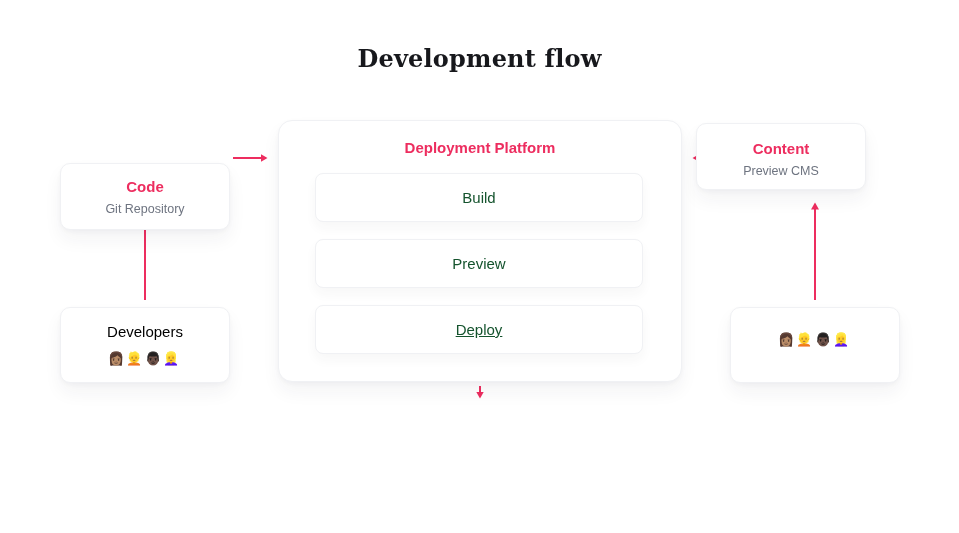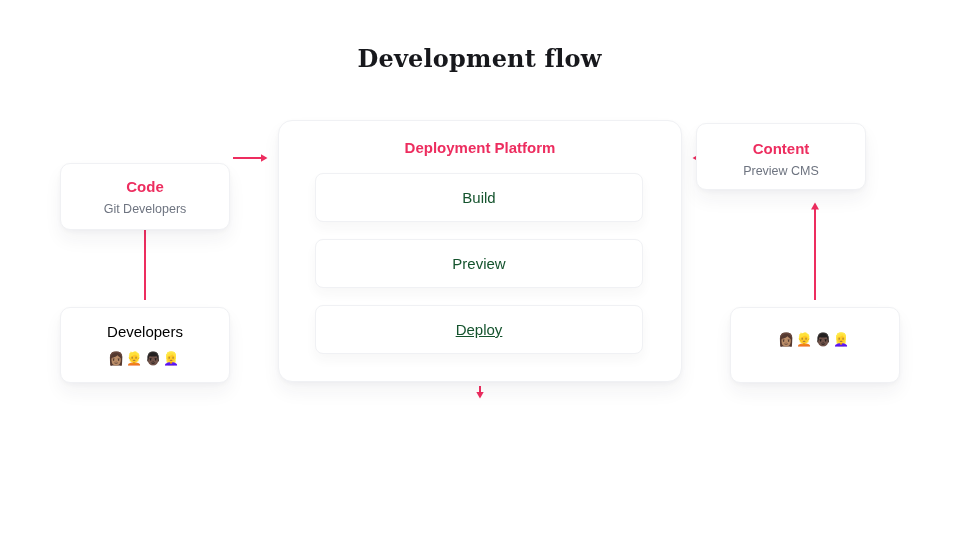--- a/index.html
+++ b/index.html
@@ -61,21 +61,21 @@
     </defs>
     <line class="arrow" x1="233" y1="158" x2="266" y2="158" marker-end="url(#ah)"></line>
     <line class="arrow" x1="727" y1="158" x2="694" y2="158" marker-end="url(#ah)"></line>
     <line class="arrow" x1="145" y1="300" x2="145" y2="204" marker-end="url(#ah)"></line>
     <line class="arrow" x1="815" y1="300" x2="815" y2="204" marker-end="url(#ah)"></line>
     <line class="arrow" x1="480" y1="386" x2="480" y2="397" marker-end="url(#ah)"></line>
   </svg>
 
   <div class="card node-code">
     <div class="card-title">Code</div>
-    <div class="card-sub">Git Developers</div>
+    <div class="card-sub">Git Repository</div>
   </div>
 
   <div class="card big node-platform">
     <div class="card-title">Deployment Platform</div>
     <div class="step step-build">Build</div>
     <div class="step step-preview">Preview</div>
     <div class="step step-deploy">Deploy</div>
   </div>
 
   <div class="card node-content">

